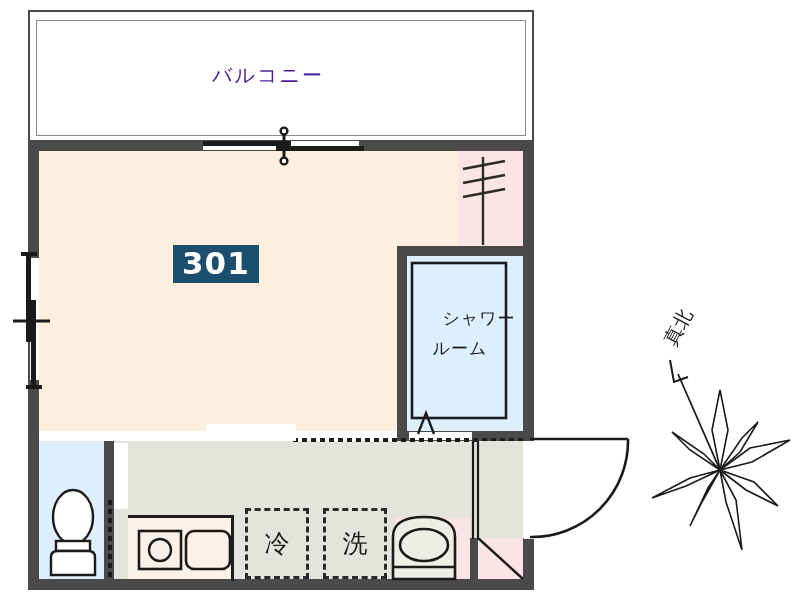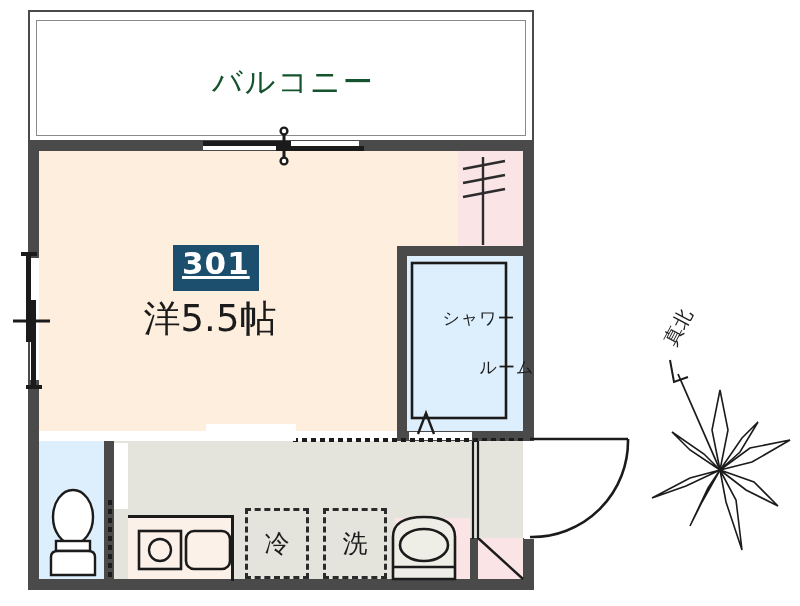--- a/index.html
+++ b/index.html
@@ -32,22 +32,22 @@
     box-sizing: border-box;
   }
   .balcony-inner {
     position: absolute;
     background: #ffffff;
     border: 1px solid #8a8a8a;
     box-sizing: border-box;
   }
   .balcony-label {
     position: absolute;
-    font-size: 30px;
-    color: #14532d;
+    font-size: 20px;
+    color: #4c1d95;
     letter-spacing: 2px;
     white-space: nowrap;
   }
 
   
   .room-main   { background: #fdeedd; }
   .room-hall   { background: #e4e4dd; }
   .room-closet { background: #fbe4e6; }
   .room-shower { background: #ddeefc; }
   .room-toilet { background: #ddeefc; }
@@ -70,24 +70,23 @@
   .lbl-small {
     font-size: 17px;
     letter-spacing: 1px;
   }
   .badge {
     position: absolute;
     background: #1c4e6e;
     color: #ffffff;
     font-weight: bold;
     font-size: 31px;
-    padding: 1px 9px 9px 9px;
+    padding: 1px 9px 1px 9px;
     letter-spacing: 1px;
     line-height: 1.15;
-    text-decoration: underline;
   }
 
   
   .dashbox {
     position: absolute;
     border: 3px dashed #2b2b2b;
     box-sizing: border-box;
     display: flex;
     align-items: center;
     justify-content: center;
@@ -134,21 +133,20 @@
 
   <svg class="fx" style="left:455px; top:155px;" width="60" height="90" viewBox="0 0 60 90">
     <line x1="28" y1="2" x2="28" y2="90" stroke="#2b2b2b" stroke-width="2.4"></line>
     <line x1="8" y1="14" x2="50" y2="6" stroke="#2b2b2b" stroke-width="2.6"></line>
     <line x1="8" y1="28" x2="50" y2="20" stroke="#2b2b2b" stroke-width="2.6"></line>
     <line x1="8" y1="42" x2="50" y2="34" stroke="#2b2b2b" stroke-width="2.6"></line>
   </svg>
 
   <div class="badge" style="left:173px; top:245px;">301</div>
 
-  <div class="lbl lbl-room" style="left:110px; top:300px; width:200px;">洋5.5帖</div>
 
   <div class="fill room-white" style="left:203px; top:141px; width:156px; height:9px;"></div>
   <svg class="fx" style="left:198px; top:128px;" width="172" height="36" viewBox="0 0 172 36">
     <rect x="5" y="13" width="88" height="5" fill="#1b1b1b"></rect>
     <rect x="78" y="18" width="88" height="5" fill="#1b1b1b"></rect>
     <line x1="86" y1="1" x2="86" y2="34" stroke="#1b1b1b" stroke-width="3"></line>
     <circle cx="86" cy="3" r="3.4" fill="#ffffff" stroke="#1b1b1b" stroke-width="2.4"></circle>
     <circle cx="86" cy="33" r="3.4" fill="#ffffff" stroke="#1b1b1b" stroke-width="2.4"></circle>
   </svg>
 
@@ -165,21 +163,21 @@
   <div class="wall" style="left:397px; top:246px; width:126px; height:10px;"></div>
   <div class="wall" style="left:397px; top:431px; width:137px; height:10px;"></div>
 
   <div class="fill room-shower" style="left:407px; top:256px; width:116px; height:175px;"></div>
 
   <svg class="fx" style="left:411px; top:262px;" width="96" height="160" viewBox="0 0 96 160">
     <rect x="1" y="1" width="94" height="155" fill="none" stroke="#1b1b1b" stroke-width="2.6"></rect>
   </svg>
 
   <div class="lbl lbl-small" style="left:410px; top:310px; width:100px;padding-left:19px;">シャワー</div>
-  <div class="lbl lbl-small" style="left:410px; top:359px; width:100px;margin-left:47px;">ルーム</div>
+  <div class="lbl lbl-small" style="left:410px; top:340px; width:100px;">ルーム</div>
 
   <div class="fill room-white" style="left:409px; top:432px; width:63px; height:8px;"></div>
   <svg class="fx" style="left:405px; top:400px;" width="60" height="40" viewBox="0 0 60 40">
     <polyline points="13,34 21,13 29,34" fill="none" stroke="#1b1b1b" stroke-width="2.4"></polyline>
   </svg>
 
   <div class="fill room-hall" style="left:114px; top:441px; width:409px; height:138px;"></div>
 
   <svg class="fx" style="left:293px; top:436px;" width="230" height="8" viewBox="0 0 230 8">
     <line x1="0" y1="4" x2="230" y2="4" stroke="#1b1b1b" stroke-width="4" stroke-dasharray="5,4"></line>

